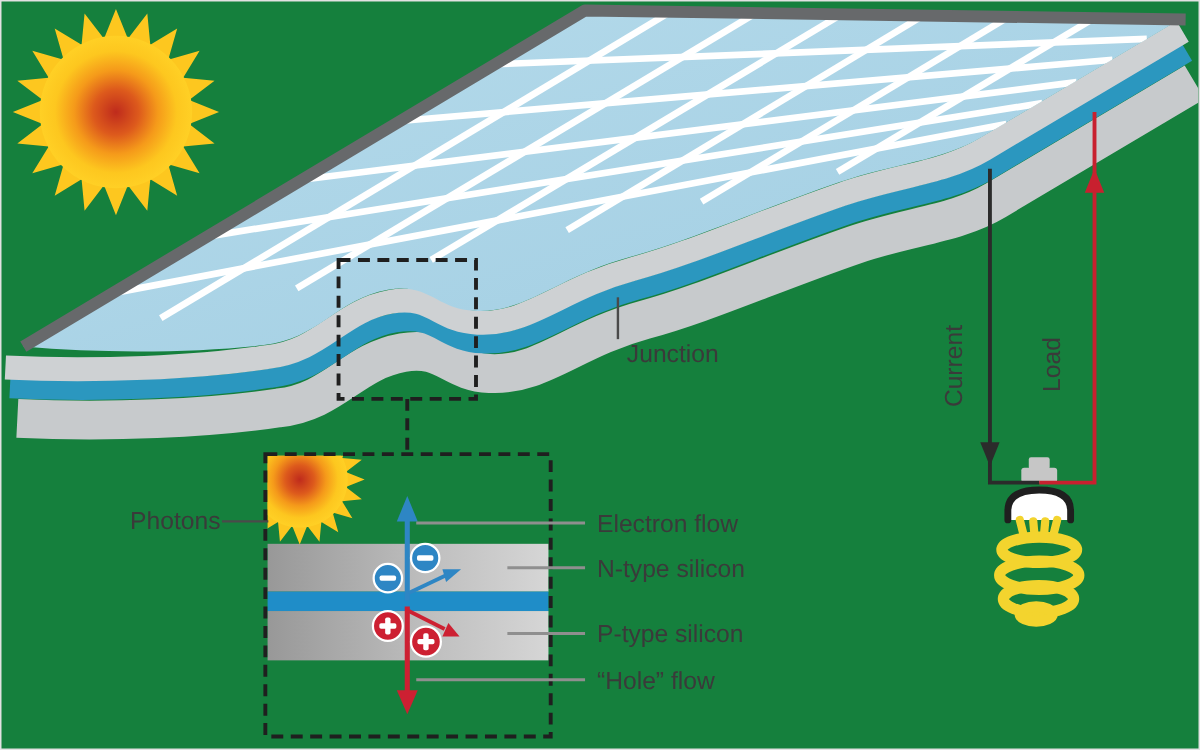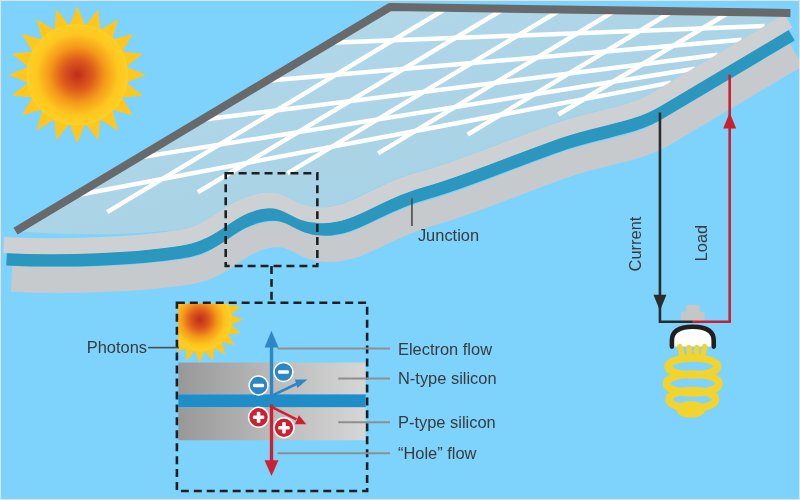--- a/index.html
+++ b/index.html
@@ -1,16 +1,16 @@
 <!DOCTYPE html>
 <html><head>
 <meta charset="utf-8">
 <style>
   html,body{margin:0;padding:0;background:#fff;}
-  .frame{position:relative;width:798px;height:498px;border:1px solid #e2e2e2;background:#7dd3fc;overflow:hidden;}
+  .frame{position:relative;width:798px;height:498px;border:1px solid #e2e2e2;background:#15803d;overflow:hidden;}
   svg{display:block;}
   text{font-family:"Liberation Sans","DejaVu Sans",sans-serif;font-size:16.5px;fill:#3a3a3a;}
   .leader{stroke:#8f8f8f;stroke-width:2;fill:none;}
   .leader-dark{stroke:#4a4a4a;stroke-width:1.6;fill:none;}
   .dashed{fill:none;stroke:#1f1f1f;stroke-width:2.6;stroke-dasharray:8 5;}
   .gridline{stroke:#ffffff;stroke-width:4.5;fill:none;}
 </style>
 </head>
 <body>
 

